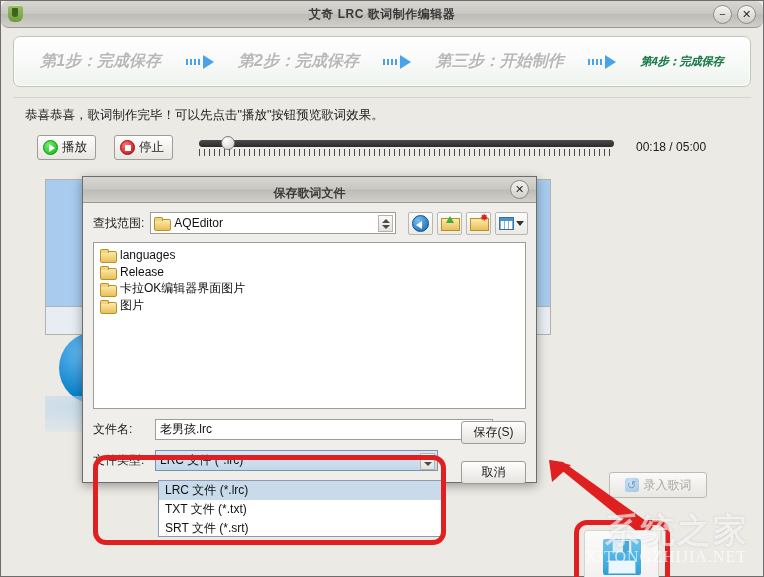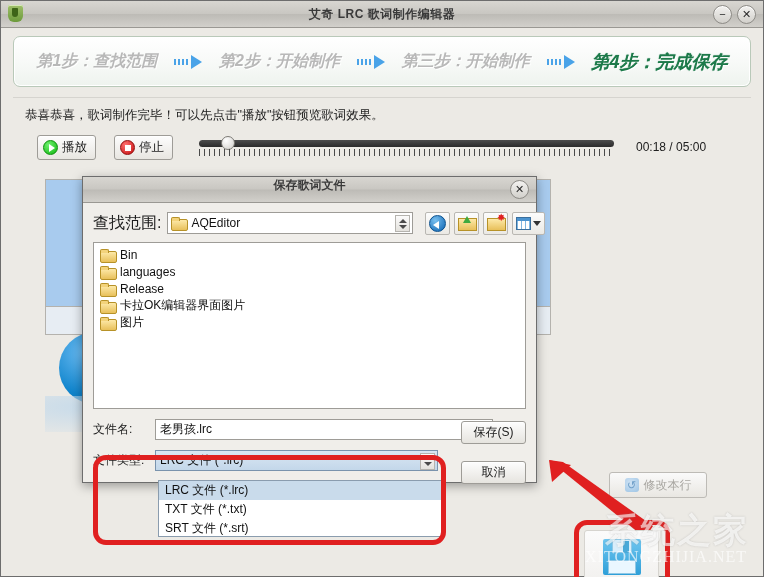--- a/index.html
+++ b/index.html
@@ -18,21 +18,21 @@
     border:1px solid #6d6d6d;
     background:#eceae5;
     display:flex; flex-direction:column;
   }
 
   
   #titlebar {
     height:27px; flex:none;
     background:linear-gradient(to bottom,#d8d6d1 0%, #c9c7c2 48%, #bdbbb6 52%, #d2d0cb 100%);
     border-bottom:1px solid #9a9893;
-    display:flex; align-items:center; position:relative;
+    display:flex; align-items:center; position:relative;border-radius:8px;
   }
   #app-icon { width:22px;height:22px;margin-left:4px; position:relative; }
   #app-icon .glyph{
     position:absolute;left:3px;top:2px;width:15px;height:17px;
     background:linear-gradient(to bottom,#9fbf6a,#6c9a3b);
     border-radius:2px 2px 6px 6px;
     box-shadow:inset 0 1px 0 #d5e8b7;
   }
   #app-icon .glyph:after{
     content:"";position:absolute;left:4px;top:3px;width:6px;height:9px;
@@ -63,21 +63,21 @@
     display:flex; align-items:center; justify-content:space-around;
     padding:0 14px;
     box-shadow:inset 0 0 0 1px #ffffff;
   }
   .step-label {
     font-size:16px; font-weight:bold; font-style:italic;
     color:#b8b8b8; white-space:nowrap;
     text-shadow: 1px 1px 0 #ffffff;
   }
   .step-label.active {
-    color:#1d7a4a; font-size:18px;
+    color:#1d7a4a; font-size:11px;
     text-shadow: 1px 1px 0 #ffffff, 0 0 1px #1d7a4a;
   }
   .step-arrow { width:28px;height:14px;position:relative; flex:none;}
   .step-arrow .tri{
     position:absolute;right:0;top:0;width:0;height:0;
     border-top:7px solid transparent;border-bottom:7px solid transparent;
     border-left:11px solid #4aa3e8;
   }
   .step-arrow .dots{
     position:absolute;left:0;top:4px;width:15px;height:6px;
@@ -228,31 +228,31 @@
   
   #save-dialog{
     position:absolute; left:82px; top:176px; width:455px; height:307px;
     border:1px solid #6d6d6d; background:#f0eeea;
     box-shadow:0 3px 10px rgba(0,0,0,.35);
   }
   #dlg-title{
     height:26px;
     background:linear-gradient(to bottom,#d8d6d1 0%,#c9c7c2 48%,#bdbbb6 52%,#d2d0cb 100%);
     border-bottom:1px solid #9a9893; position:relative;
-    display:flex;align-items:flex-start;justify-content:center;
+    display:flex;align-items:flex-end;justify-content:center;
   }
   #dlg-title .t{font-size:12px;font-weight:bold;color:#3a3a3a;}
   #dlg-close{
     position:absolute;right:7px;top:3px;width:19px;height:19px;border-radius:50%;
     background:linear-gradient(to bottom,#f3f2f0,#d2d0cb);border:1px solid #8d8b86;
     display:flex;align-items:center;justify-content:center;font-size:11px;color:#2b2b2b;
   }
   #dlg-body{padding:8px 10px 0 10px;}
   #lookin-row{display:flex;align-items:center;gap:6px;height:24px;}
-  #lookin-row .lbl{font-size:16px;color:#1b1b1b;white-space:nowrap;}
+  #lookin-row .lbl{font-size:12px;color:#1b1b1b;white-space:nowrap;}
   #lookin-combo{
     flex:none;width:246px;height:22px;border:1px solid #9e9c97;background:#fff;
     display:flex;align-items:center;gap:5px;padding:0 3px;position:relative;
   }
   .folder-ico{width:15px;height:12px;position:relative;flex:none;}
   .folder-ico:before{content:"";position:absolute;left:0;top:2px;width:15px;height:10px;
     background:linear-gradient(to bottom,#fde9a8,#e8c05a);border:1px solid #b79228;border-radius:0 2px 2px 2px;}
   .folder-ico:after{content:"";position:absolute;left:0;top:0;width:7px;height:3px;
     background:#f3d37c;border:1px solid #b79228;border-bottom:none;border-radius:2px 2px 0 0;}
   #lookin-combo .val{font-size:12px;color:#111;}
@@ -340,26 +340,26 @@
       </div>
     <div id="window-title">艾奇 LRC 歌词制作编辑器</div>
     <div class="win-btns">
       <div class="win-btn">−</div>
       <div class="win-btn">✕</div>
     </div>
   </div>
 
   <div id="steps-outer">
     <div id="steps">
-      <div class="step-label">第1步：查找范围</div>
+      <div class="step-label">第1步：完成保存</div>
       <div class="step-arrow">
           <div class="dots"></div>
           <div class="tri"></div>
         </div>
-      <div class="step-label">第2步：开始制作</div>
+      <div class="step-label">第2步：完成保存</div>
       <div class="step-arrow">
           <div class="dots"></div>
           <div class="tri"></div>
         </div>
       <div class="step-label">第三步：开始制作</div>
       <div class="step-arrow">
           <div class="dots"></div>
           <div class="tri"></div>
         </div>
       <div class="step-label active">第4步：完成保存</div>
@@ -391,21 +391,21 @@
     <div id="lyrics-panel">
       <div class="lyr-text">词</div>
     </div>
     <div id="lyrics-bottom"></div>
 
     <div id="blue-ball"></div>
     <div id="ball-shadow"></div>
 
     <div id="edit-line-btn">
       <span class="ico-undo">↺</span>
-      <span>修改本行</span>
+      <span>录入歌词</span>
     </div>
 
     <svg id="arrow-to-save" viewBox="0 0 110 80">
       <polygon points="0,0 14,2 104,66 96,78" fill="#e02020"></polygon>
       <polygon points="0,0 3,22 22,5" fill="#e02020"></polygon>
     </svg>
 
     <div id="save-lyrics-btn">
       <span class="floppy">
         <span class="body"></span>
@@ -456,24 +456,20 @@
         <div class="tbtn" style="width:33px">
           <span class="ico-views"></span>
           <span class="views-caret"></span>
         </div>
       </div>
     </div>
 
     <div id="file-list">
       <div class="f-item">
         <span class="folder-ico"></span>
-        <span>Bin</span>
-      </div>
-      <div class="f-item">
-        <span class="folder-ico"></span>
         <span>languages</span>
       </div>
       <div class="f-item">
         <span class="folder-ico"></span>
         <span>Release</span>
       </div>
       <div class="f-item">
         <span class="folder-ico"></span>
         <span>卡拉OK编辑器界面图片</span>
       </div>

